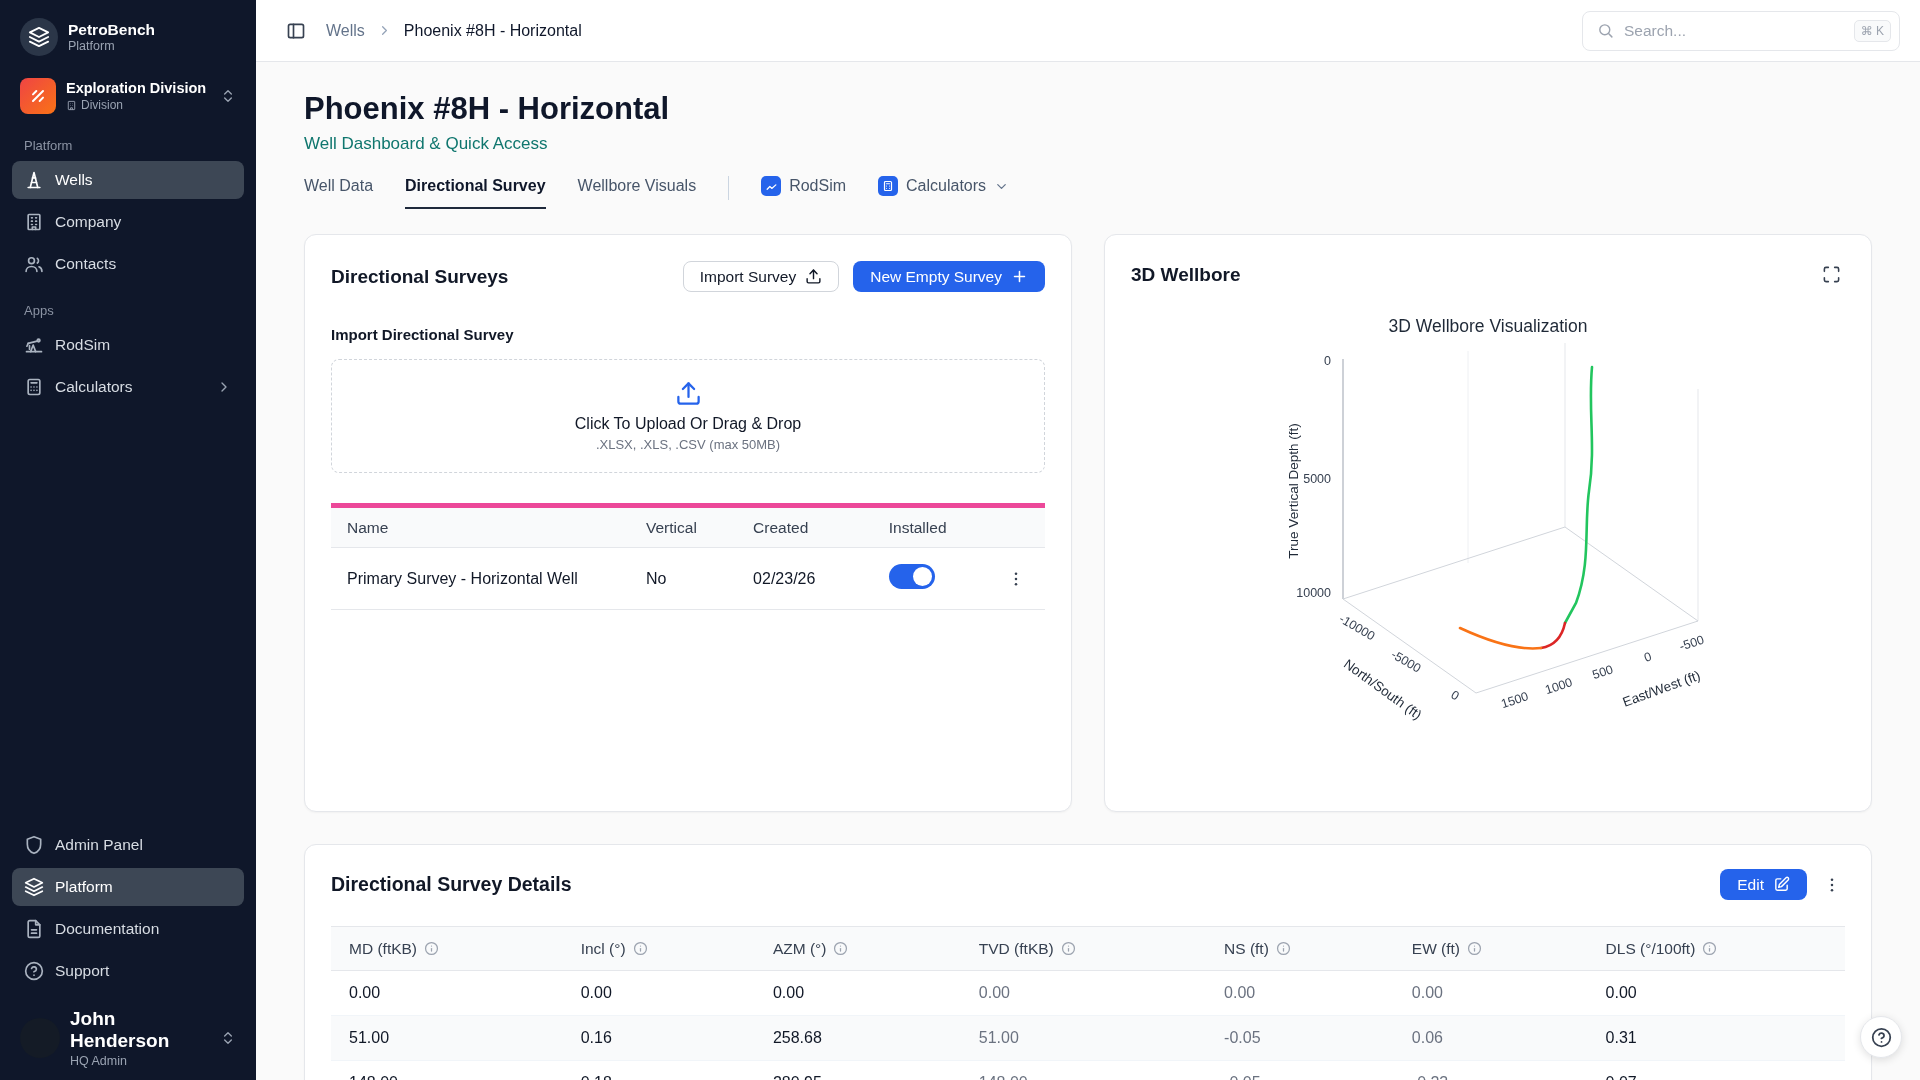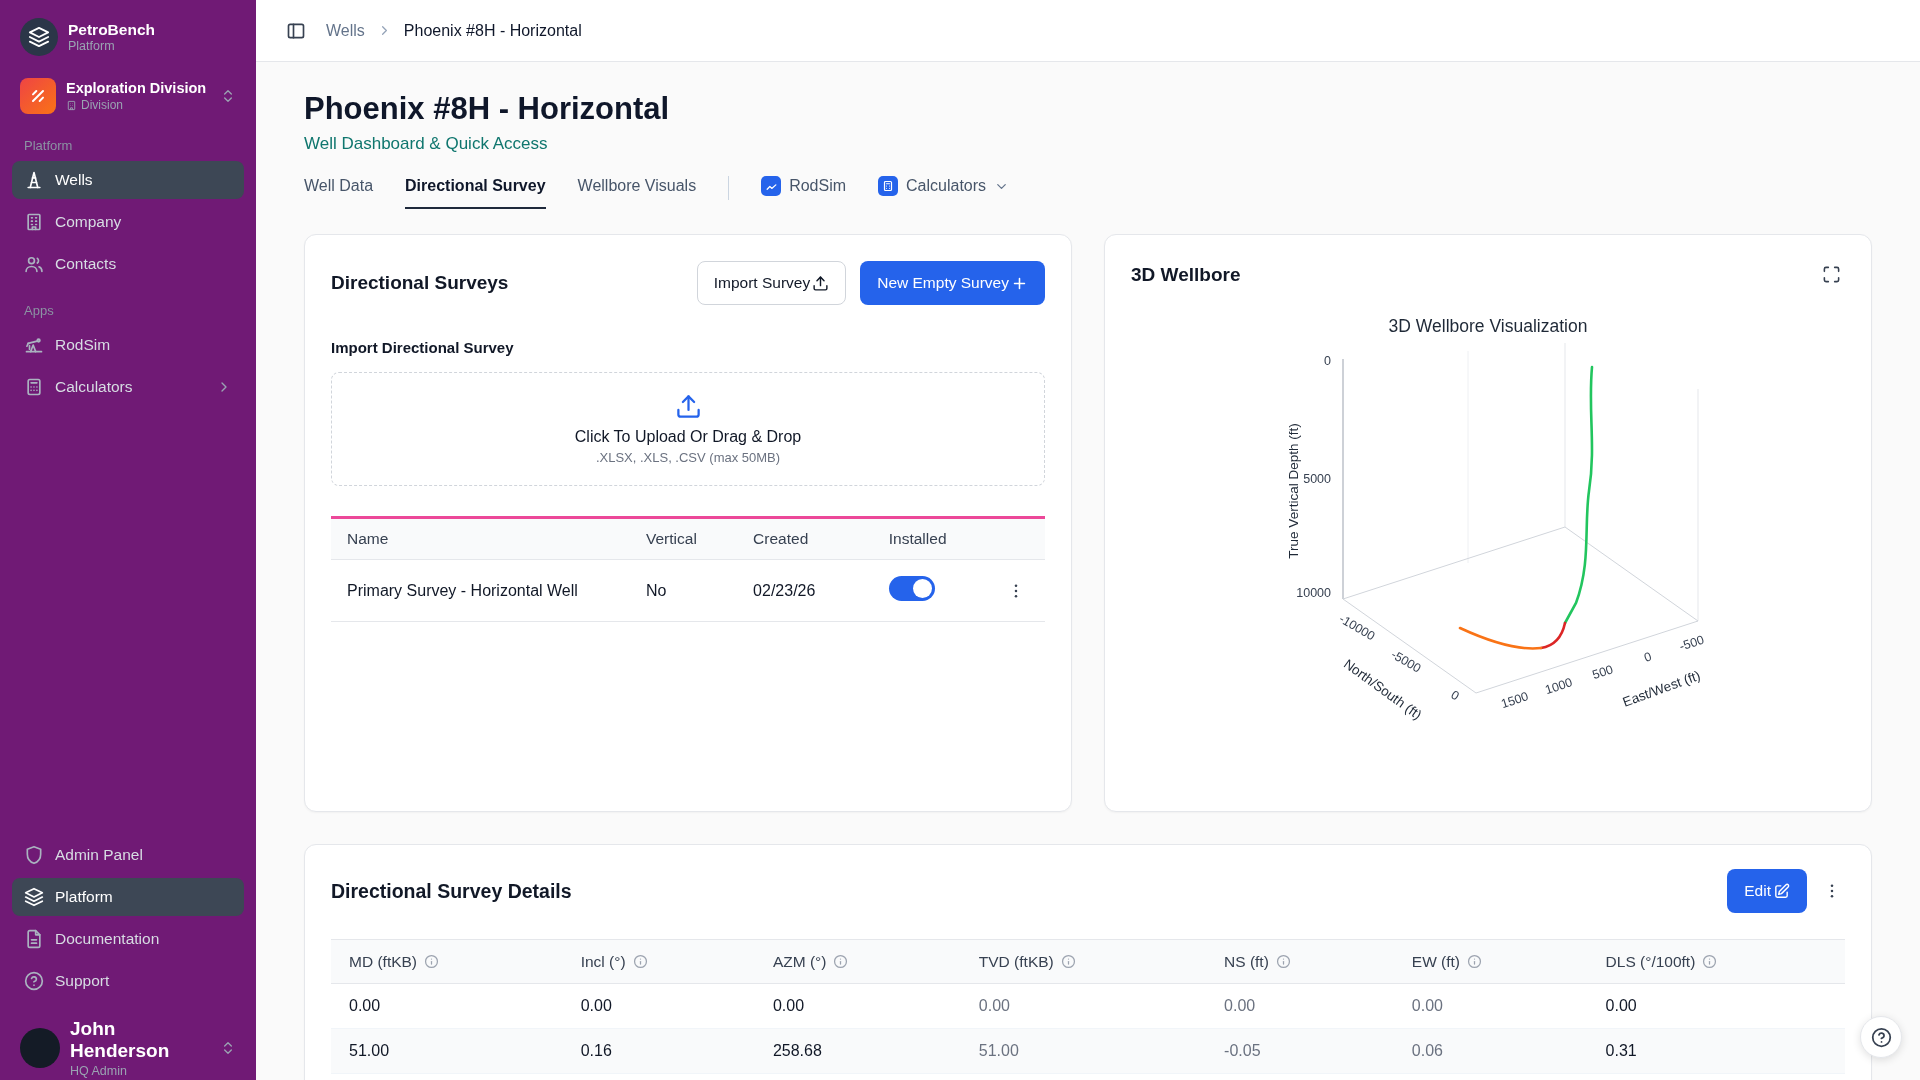--- a/index.html
+++ b/index.html
@@ -1,21 +1,21 @@
 <!DOCTYPE html>
 <html><head>
 <meta charset="utf-8">
 <style>
   * { box-sizing: border-box; margin: 0; padding: 0; }
   html,body { width:1920px; height:1080px; overflow:hidden; }
   body { font-family:"Liberation Sans", sans-serif; background:#fafafa; color:#111827; }
   .app { display:flex; width:1920px; height:1080px; overflow:hidden; }
 
   
-  .sidebar { width:256px; flex:none; background:#701a75; color:#e5e7eb; display:flex; flex-direction:column; padding:12px 12px 0; }
+  .sidebar { width:256px; flex:none; background:#0f172a; color:#e5e7eb; display:flex; flex-direction:column; padding:12px 12px 10px; }
   .brand-row { display:flex; align-items:center; gap:10px; padding:6px 8px 14px; }
   .brand-logo { width:38px; height:38px; border-radius:50%; background:#2b3648; display:flex; align-items:center; justify-content:center; }
   .brand-name { font-size:15.5px; font-weight:700; color:#ffffff; line-height:1.15; }
   .brand-sub { font-size:12.5px; color:#9aa3b2; }
   .org-row { display:flex; align-items:center; gap:10px; padding:8px 8px; border-radius:8px; cursor:pointer; }
   .org-icon { width:36px; height:36px; border-radius:8px; background:linear-gradient(135deg,#ef4444,#f97316); display:flex; align-items:center; justify-content:center; flex:none; }
   .org-meta { flex:1; min-width:0; }
   .org-name { font-size:14.5px; font-weight:700; color:#ffffff; white-space:nowrap; }
   .org-type { font-size:12px; color:#9aa3b2; display:flex; align-items:center; gap:4px; margin-top:2px; }
   .section-label { font-size:13px; color:#8b93a3; padding:16px 12px 8px; }
@@ -53,32 +53,32 @@
   .app-chip { width:20px; height:20px; border-radius:5px; background:#2563eb; display:flex; align-items:center; justify-content:center; flex:none; }
 
   .cards-row { display:grid; grid-template-columns:1fr 1fr; gap:32px; margin-top:26px; }
   .card { background:#ffffff; border:1px solid #e5e7eb; border-radius:12px; box-shadow:0 1px 2px rgba(0,0,0,.04); }
   .card.tall { height:578px; }
   .card-pad { padding:26px; }
   .card-head { display:flex; align-items:center; }
   .card-title { font-size:19px; font-weight:700; color:#111827; }
   .card-head .grow { flex:1; }
 
-  .btn { display:inline-flex; align-items:center; gap:2px; height:44px; padding:0 16px; border-radius:8px; font-size:15.5px; font-weight:500; cursor:pointer; border:1px solid transparent; font-family:inherit; }
+  .btn { display:inline-flex; align-items:center; gap:9px; height:31px; padding:0 16px; border-radius:8px; font-size:15.5px; font-weight:500; cursor:pointer; border:1px solid transparent; font-family:inherit; }
   .btn-outline { background:#ffffff; border-color:#d1d5db; color:#111827; }
   .btn-primary { background:#2563eb; color:#ffffff; }
 
   .import-label { font-size:15px; font-weight:700; margin-top:34px; }
   .dropzone { margin-top:16px; border:1.5px dashed #d1d5db; border-radius:8px; height:114px; display:flex; flex-direction:column; align-items:center; justify-content:center; cursor:pointer; }
   .dz-line1 { font-size:16px; font-weight:500; color:#111827; margin-top:8px; }
   .dz-line2 { font-size:13px; color:#6b7280; margin-top:4px; }
 
   table { border-collapse:collapse; width:100%; }
   .survey-table { margin-top:30px; }
-  .survey-table th { background:#f9fafb; border-top:3px solid #ec4899; border-bottom:1px solid #e5e7eb; height:42px; text-align:left; font-size:15.5px; font-weight:500; color:#374151; padding:0 8px; }
+  .survey-table th { background:#f9fafb; border-top:5px solid #ec4899; border-bottom:1px solid #e5e7eb; height:42px; text-align:left; font-size:15.5px; font-weight:500; color:#374151; padding:0 8px; }
   .survey-table td { height:62px; border-bottom:1px solid #e5e7eb; font-size:16px; color:#111827; padding:0 8px; }
   .survey-table th:first-child, .survey-table td:first-child { padding-left:16px; }
 
   .toggle { width:46px; height:25px; border-radius:13px; background:#2563eb; position:relative; cursor:pointer; display:inline-block; }
   .toggle .knob { position:absolute; top:3px; right:3px; width:19px; height:19px; border-radius:50%; background:#ffffff; }
 
   .icon-btn { background:none; border:none; cursor:pointer; color:#374151; display:inline-flex; align-items:center; justify-content:center; padding:4px; }
 
   .chart-title { text-align:center; font-size:17.5px; color:#1f2937; margin-top:28px; }
   .plot-wrap { display:flex; justify-content:center; margin-top:4px; }
@@ -250,20 +250,28 @@
           </svg>
       </button>
       <div class="crumbs">
         <span class="crumb-parent">Wells</span>
         <svg width="15" height="15" viewBox="0 0 24 24" fill="none" stroke="#94a3b8" stroke-width="2" stroke-linecap="round" stroke-linejoin="round">
             <path d="m9 6 6 6-6 6"></path>
           </svg>
         <span class="crumb-current">Phoenix #8H - Horizontal</span>
       </div>
       <div class="grow"></div>
+      <div class="searchbox">
+        <svg width="17" height="17" viewBox="0 0 24 24" fill="none" stroke="#9ca3af" stroke-width="2" stroke-linecap="round" stroke-linejoin="round">
+            <circle cx="11" cy="11" r="7"></circle>
+            <path d="m21 21-4.35-4.35"></path>
+          </svg>
+        <input type="text" placeholder="Search..." style="">
+        <span class="kbd">⌘ K</span>
+      </div>
     </div>
 
     <div class="content">
       <h1 class="page-title">Phoenix #8H - Horizontal</h1>
       <div class="page-subtitle">Well Dashboard &amp; Quick Access</div>
 
       <div class="tabs">
         <div class="tab">
             <span>Well Data</span>
           </div>

